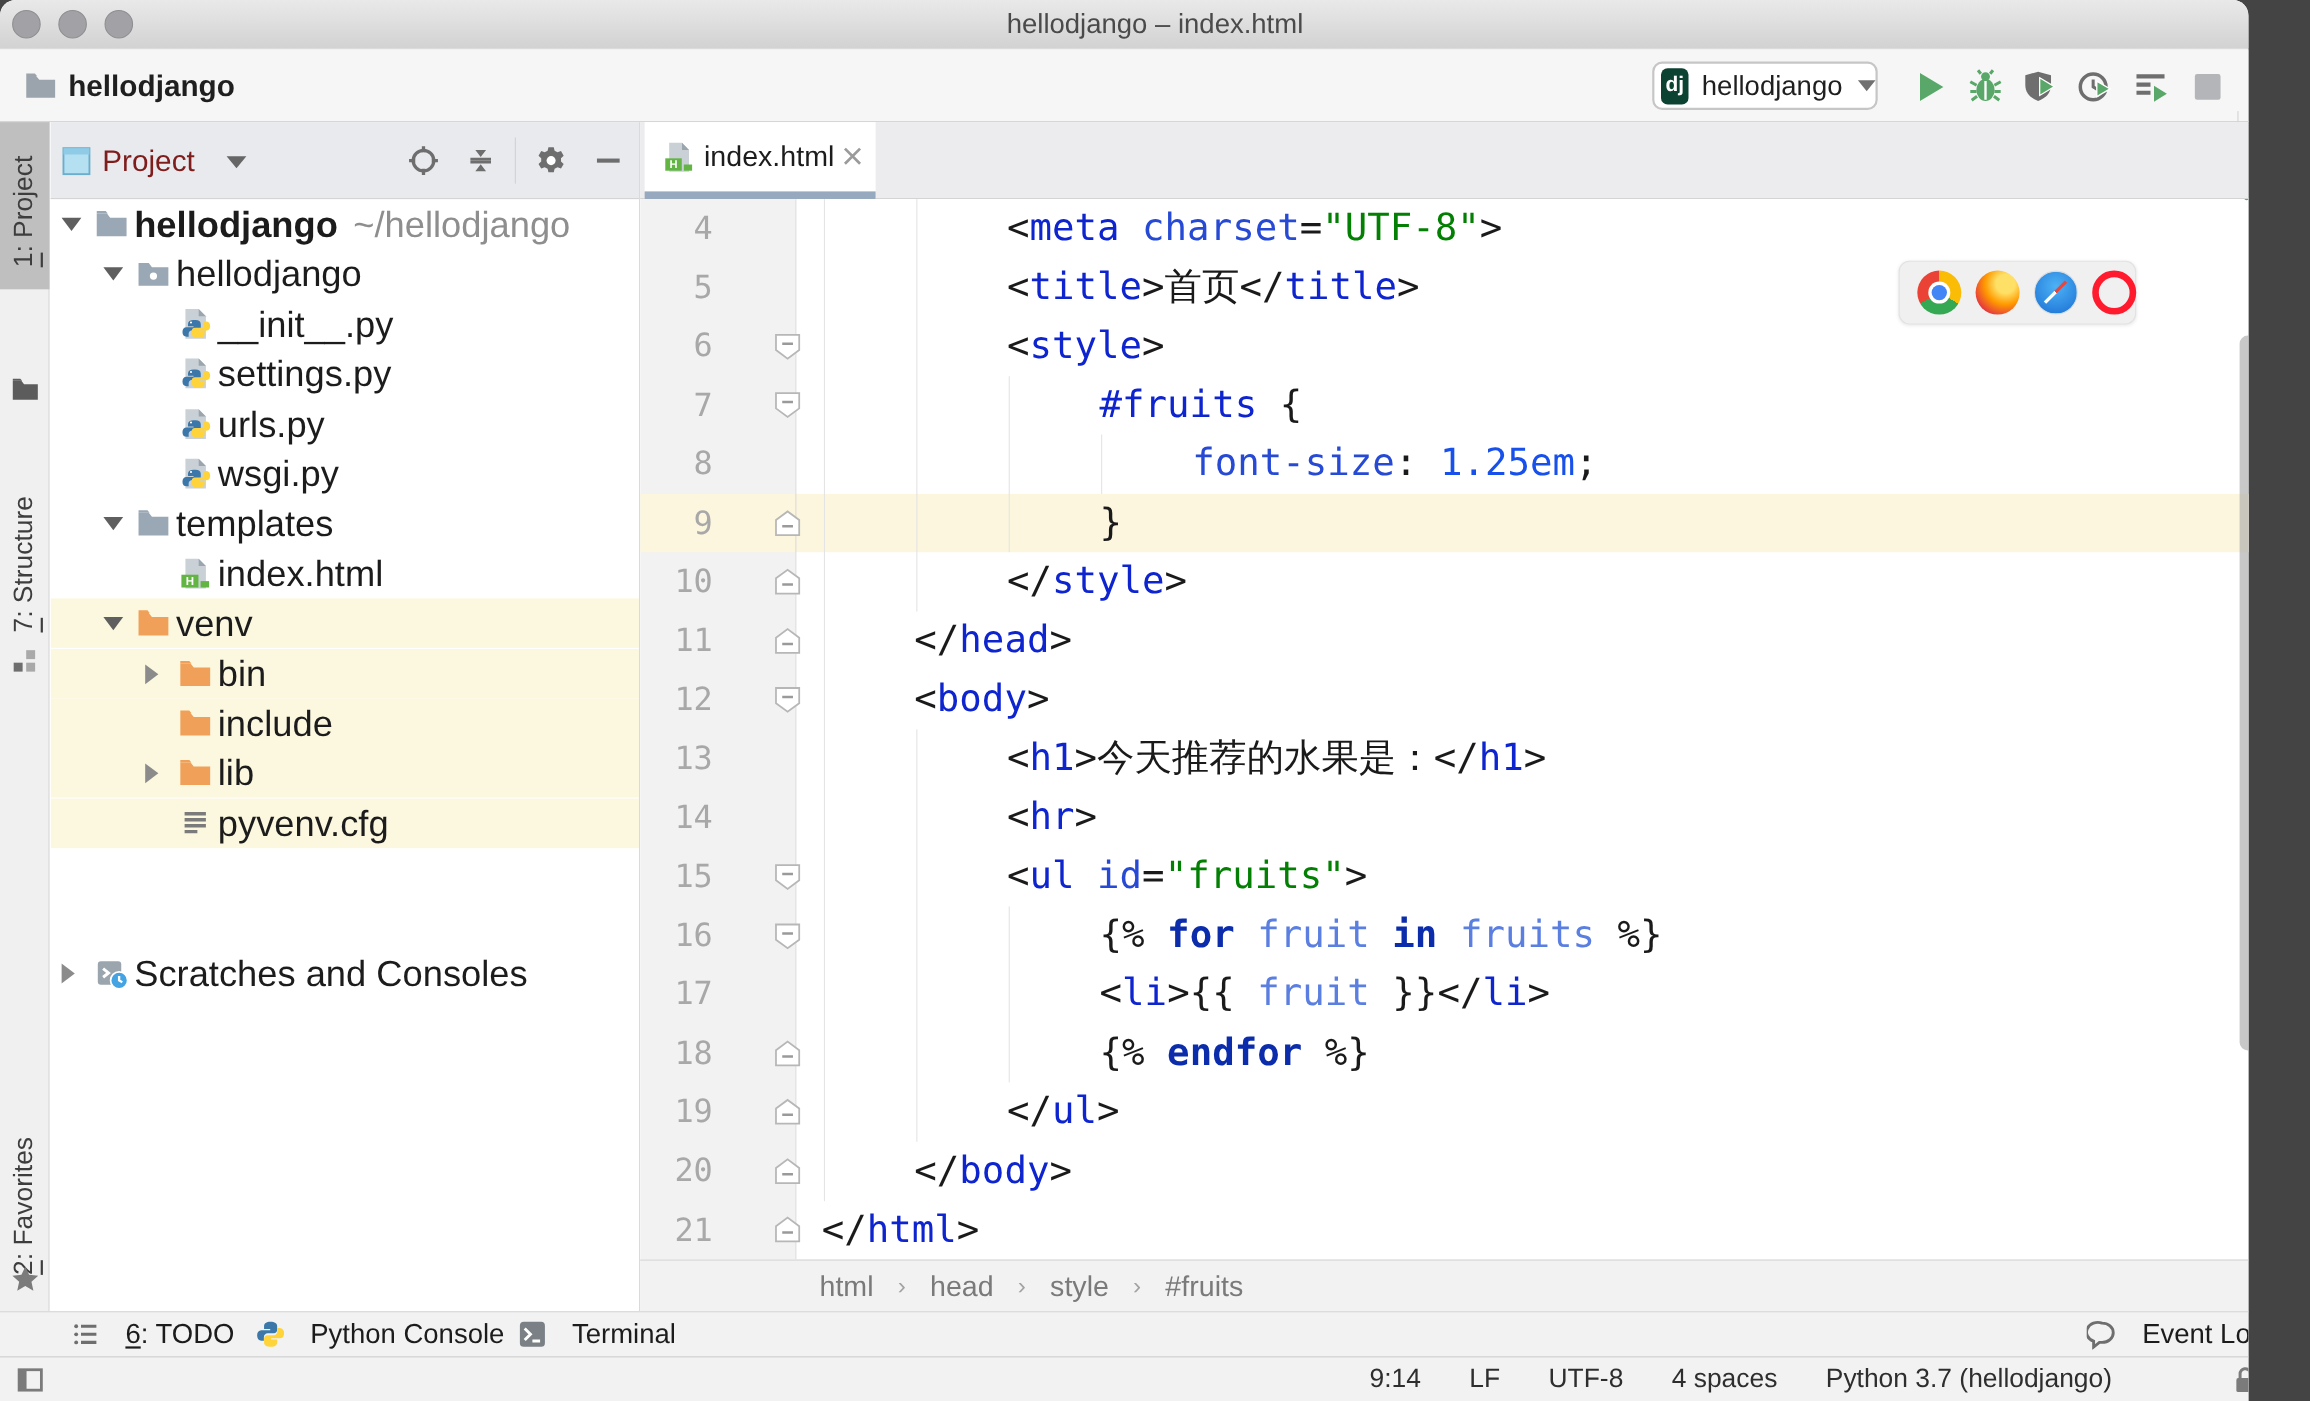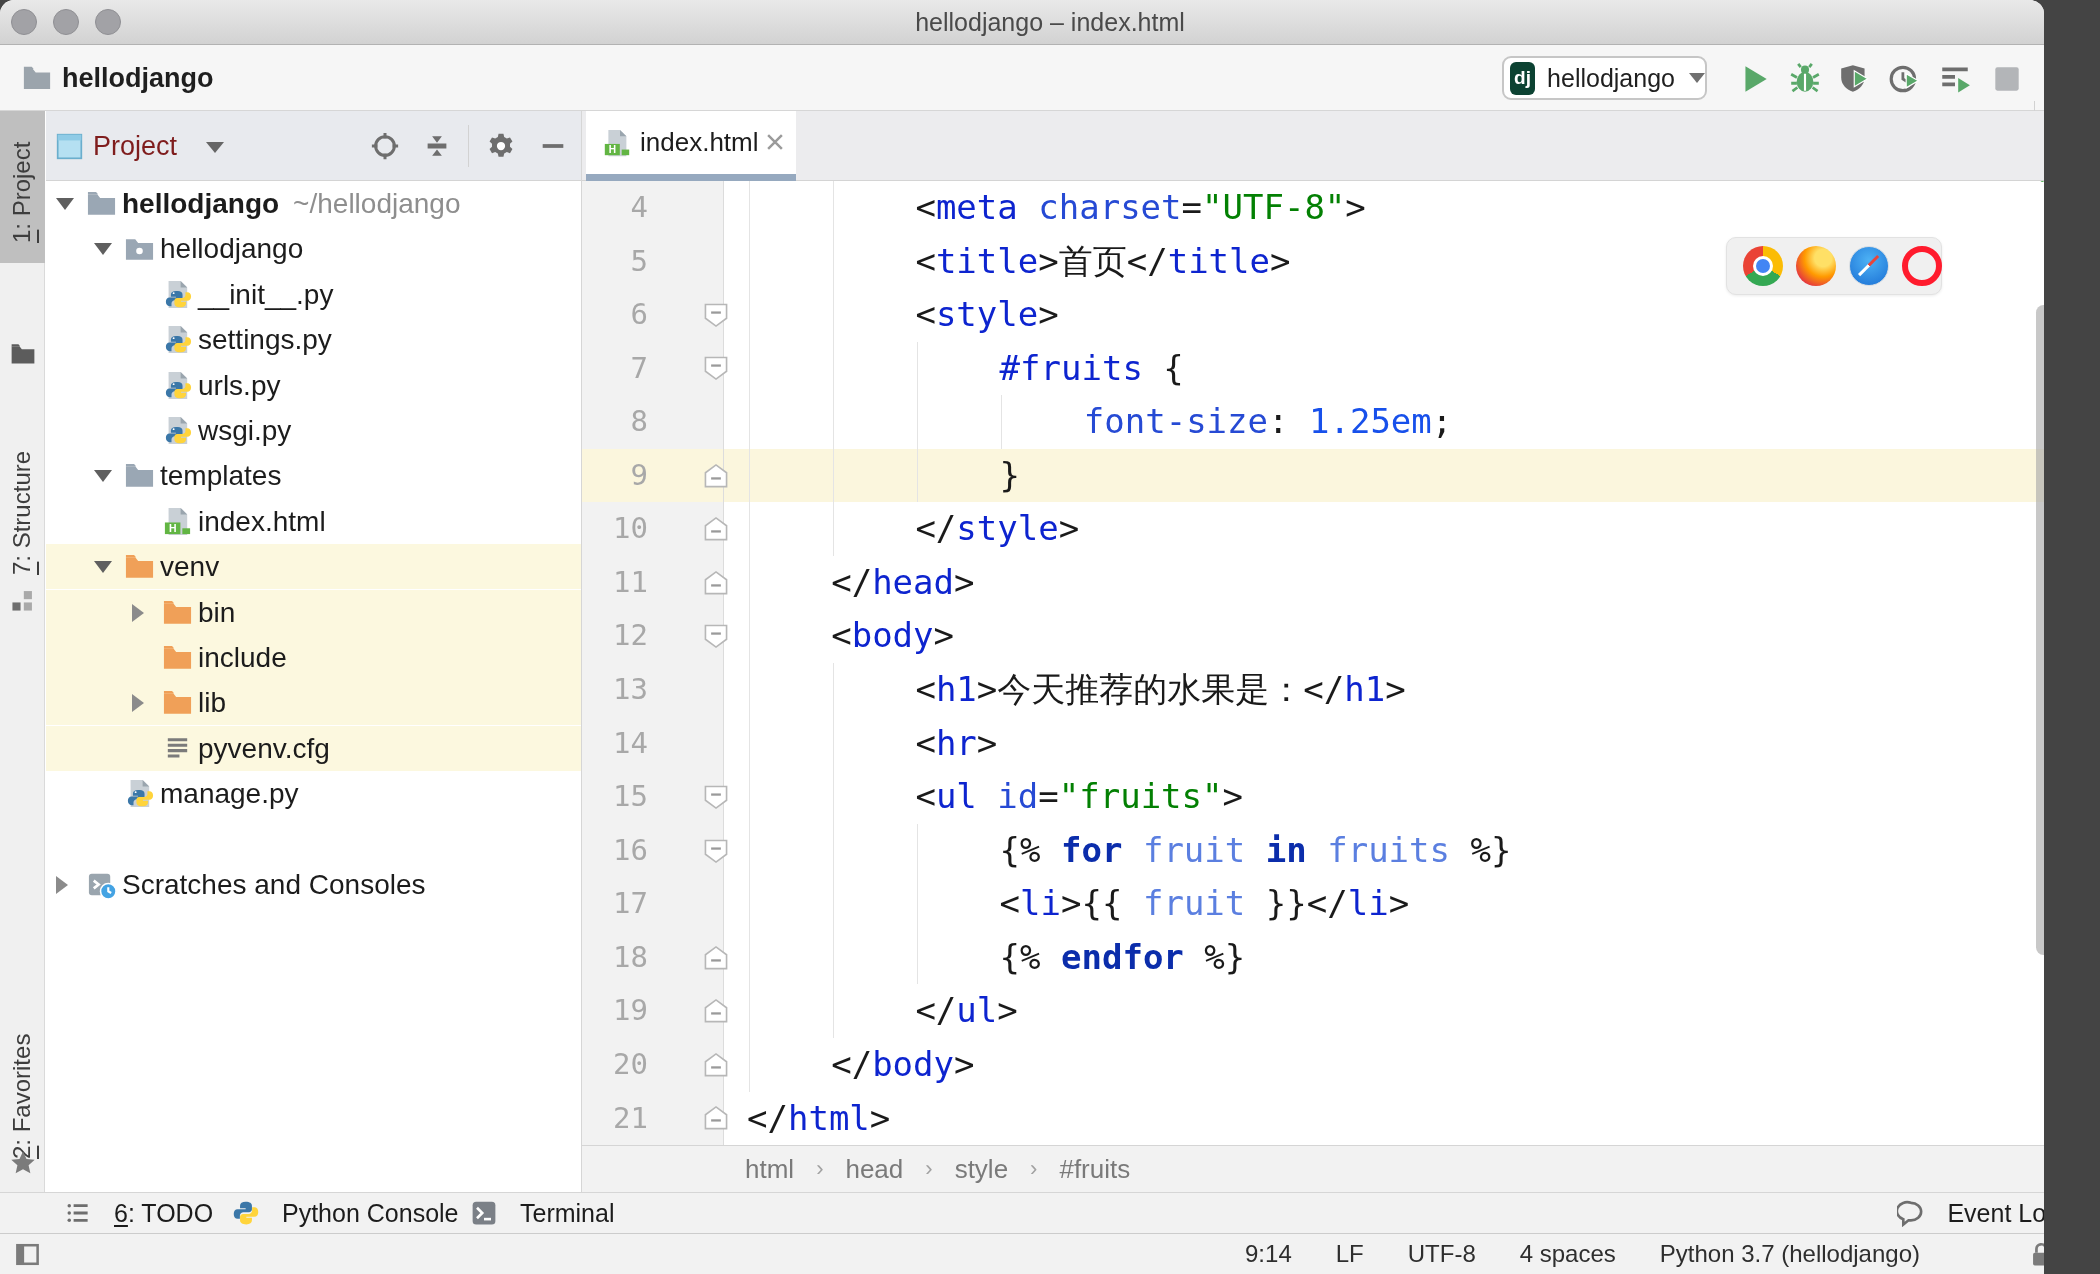--- a/index.html
+++ b/index.html
@@ -38,21 +38,21 @@
   .phead .title{position:absolute;left:47px;top:0;height:70px;line-height:70px;font-size:27px;color:#7f1d1d;}
   .pcaret{position:absolute;left:160px;top:31px;width:0;height:0;border-left:9px solid transparent;
           border-right:9px solid transparent;border-top:11px solid #666;}
   .ptree{position:absolute;left:0;top:70px;width:535px;height:1011px;overflow:hidden;}
   .trow{position:absolute;left:0;width:535px;height:45px;}
   .trow.hl{background:#fcf8df;}
   .tarrow{position:absolute;top:14px;width:0;height:0;}
   .tarrow.open{border-left:9px solid transparent;border-right:9px solid transparent;border-top:12px solid #5f5f5f;margin-top:3px;}
   .tarrow.closed{border-top:9px solid transparent;border-bottom:9px solid transparent;border-left:12px solid #8b8b8b;}
   .tico{position:absolute;top:7px;width:31px;height:31px;}
-  .tlabel{position:absolute;top:0;height:45px;line-height:45px;font-size:28px;color:#1c1c1c;white-space:nowrap;}
+  .tlabel{position:absolute;top:0;height:45px;line-height:45px;font-size:33px;color:#1c1c1c;white-space:nowrap;}
   .textra{color:#8e8e8e;font-weight:normal;margin-left:14px;}
   
   .tabstrip{left:582px;top:111px;width:1471px;height:70px;background:#ececee;border-bottom:1px solid #d4d4d4;box-sizing:border-box;}
   .tab{position:absolute;left:4px;top:0;width:210px;height:70px;background:#fff;}
   .tabuline{position:absolute;left:0;bottom:0;width:210px;height:7px;background:#96a9bf;}
   .tab .lbl{position:absolute;left:54px;top:0;height:63px;line-height:63px;font-size:26px;color:#1c1c1c;}
   .tab .ico{position:absolute;left:16px;top:17px;width:30px;height:30px;}
   .tabx{position:absolute;left:178px;top:20px;width:22px;height:22px;}
   .splitline{left:581px;top:111px;width:1px;height:1081px;background:#d6d6d6;}
   .codearea{left:582px;top:181px;width:1471px;height:964px;background:#fff;overflow:hidden;}
@@ -314,30 +314,20 @@
               <path d="M1 3.2V2h4.2l1 1.2z" fill="#f0a058"></path>
             </svg></span>
           <span class="tlabel" style="left: 152px;">lib</span>
         </div>
         <div class="trow hl" style="top: 544.8px;">
           <span class="tico" style="left: 116px;"><svg width="100%" height="100%" viewBox="0 0 16 16" xmlns="http://www.w3.org/2000/svg">
               <path d="M3 3.5h10M3 6.3h10M3 9.1h10M3 11.9h6" stroke="#7b7b7b" stroke-width="1.6"></path>
             </svg></span>
           <span class="tlabel" style="left: 152px;">pyvenv.cfg</span>
         </div>
-        <div class="trow" style="top: 590.2px;">
-          <span class="tico" style="left: 78px;"><svg width="100%" height="100%" viewBox="0 0 16 16" xmlns="http://www.w3.org/2000/svg">
-              <path d="M3.4 1h6.2l3.4 3.4V15H3.4z" fill="#c9d0d6"></path>
-              <path d="M9.6 1l3.4 3.4H9.6z" fill="#9aa5ae"></path>
-              <path d="M7.2 6.2c-1.6 0-2.6.7-2.6 1.9v1h2.6v.5H3.9c-1.2 0-1.9.9-1.9 2.2 0 1.3.7 2.2 1.9 2.2h1v-1.4c0-.9.8-1.6 1.7-1.6h2.6c.8 0 1.4-.6 1.4-1.4V8.1c0-1.2-1-1.9-2.4-1.9z" fill="#3b77a8"></path>
-              <circle cx="6" cy="7.3" r=".5" fill="#fff"></circle>
-              <path d="M8.8 15.8c1.6 0 2.6-.7 2.6-1.9v-1H8.8v-.5h3.3c1.2 0 1.9-.9 1.9-2.2 0-1.3-.7-2.2-1.9-2.2h-1v1.4c0 .9-.8 1.6-1.7 1.6H6.8c-.8 0-1.4.6-1.4 1.4v1.5c0 1.2 1 1.9 2.4 1.9z" transform="translate(1 -1.2)" fill="#ffd43b"></path>
-            </svg></span>
-          <span class="tlabel" style="left: 114px;">manage.py</span>
-        </div>
         <div class="trow" style="top: 681px;">
           <span class="tarrow closed" style="left: 10px;"></span>
           <span class="tico" style="left: 40px;"><svg width="100%" height="100%" viewBox="0 0 16 16" xmlns="http://www.w3.org/2000/svg">
               <rect x="1.5" y="2.5" width="11" height="11" rx="1.5" fill="#9aa5ae"></rect>
               <path d="M4 6l2.5 2L4 10" stroke="#fff" stroke-width="1.4" fill="none"></path>
               <circle cx="11.5" cy="11.5" r="4" fill="#44a3e3" stroke="#fff" stroke-width=".8"></circle>
               <path d="M11.5 9.4v2.1l1.5.9" stroke="#fff" stroke-width="1.1" fill="none"></path>
             </svg></span>
           <span class="tlabel" style="left: 76px;">Scratches and Consoles</span>
         </div>

